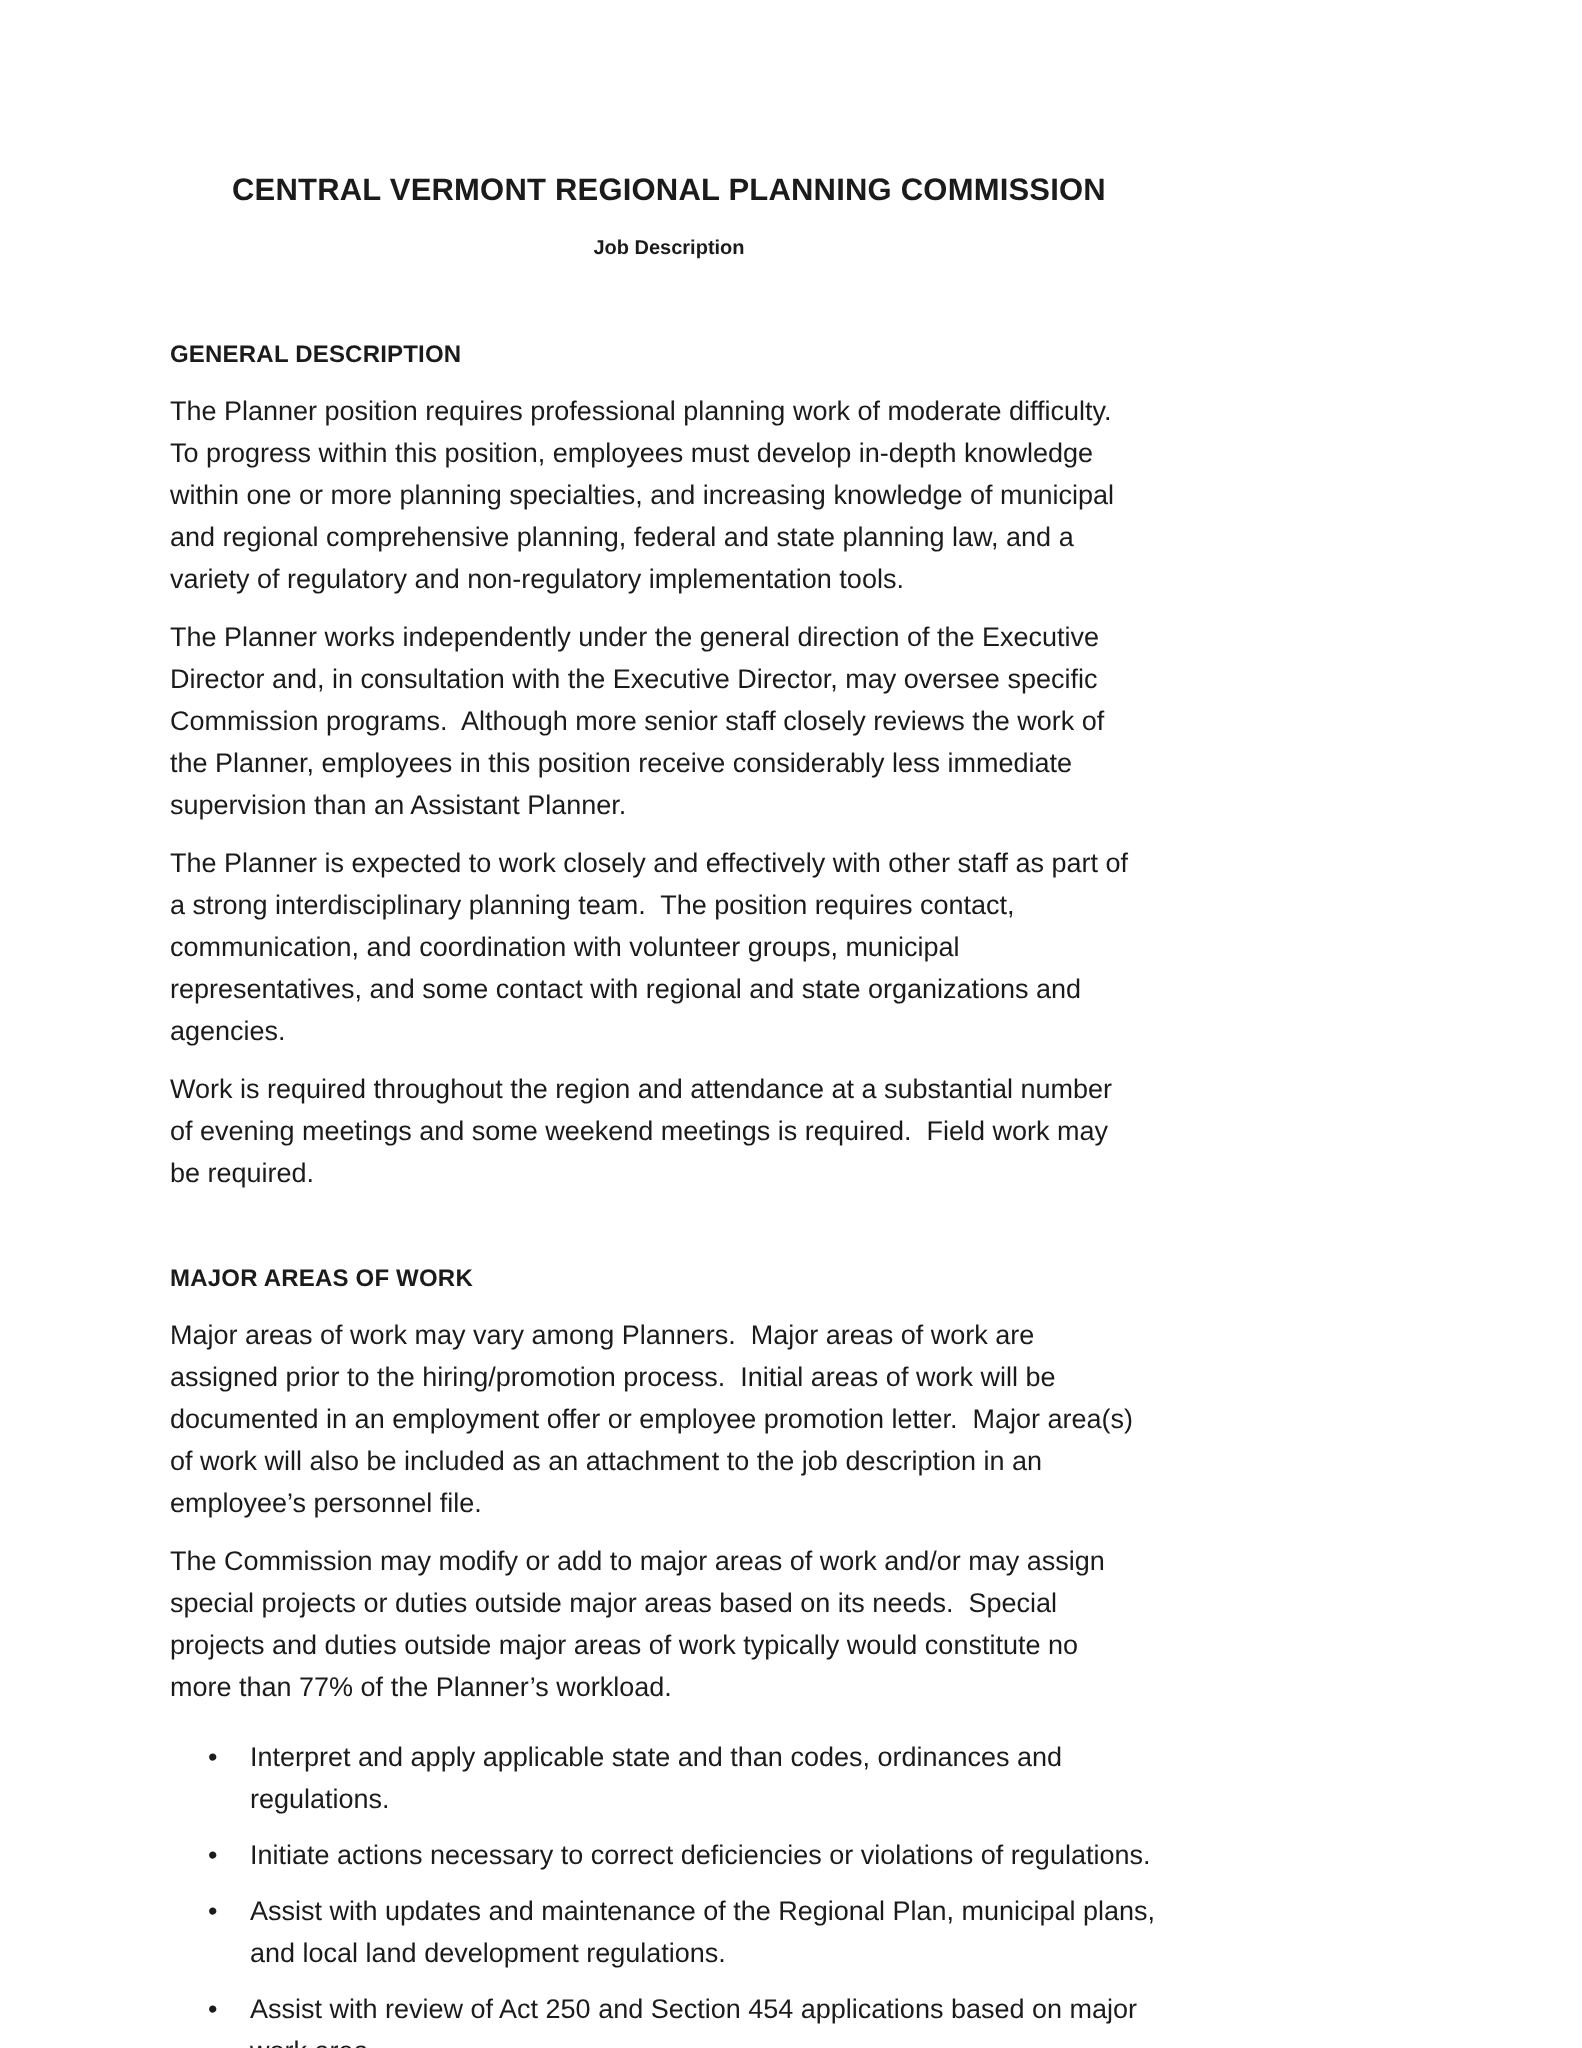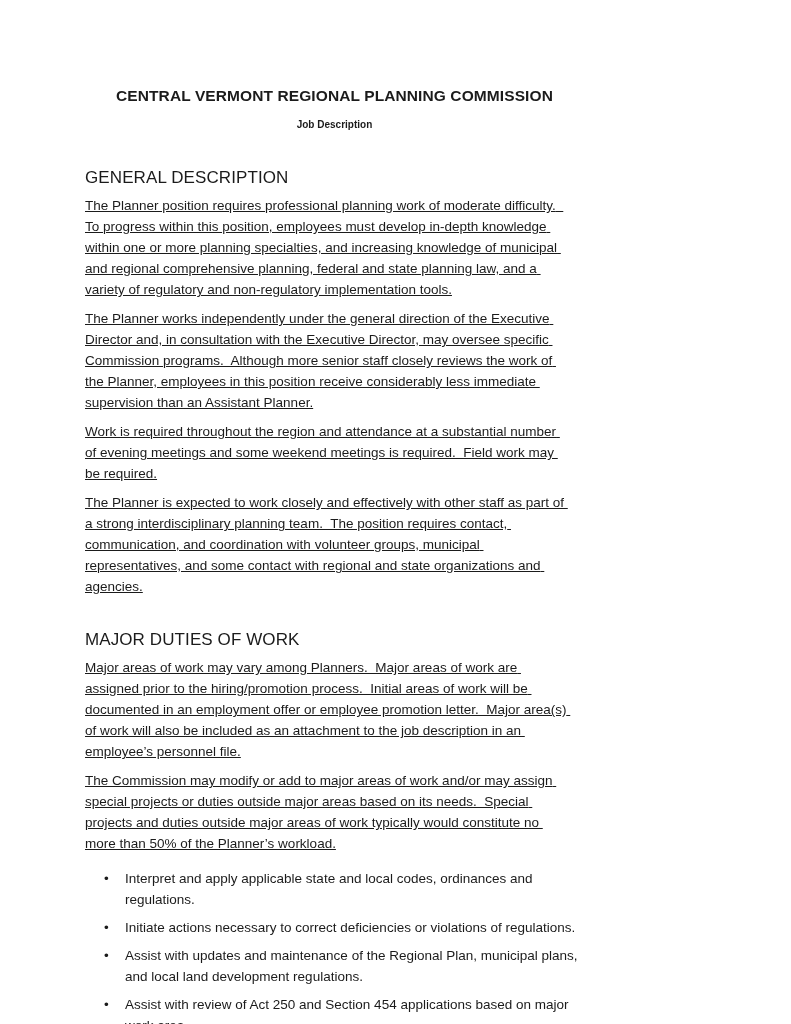--- a/index.html
+++ b/index.html
@@ -37,35 +37,34 @@
     font-weight: bold;
     margin: 15px 0 0 0;
   }
   .doc-type {
     font-size: 10px;
     line-height: 15px;
     font-weight: bold;
     margin: 13px 0 0 0;
   }
   .section-heading {
-    font-size: 17px;
+    font-size: 12px;
     line-height: 17px;
-    font-weight: normal;
+    font-weight: bold;
     margin: 34px 0 9px 0;
     letter-spacing: 0.1px;
   }
   .section-heading.first {
     margin-top: 37px;
   }
   p.body-text {
     font-size: 13.5px;
     line-height: 21px;
     margin: 0 16px 8px 0;
     white-space: pre-wrap;
-    text-decoration: underline;
   }
   ul.bullet-list {
     list-style: none;
     margin: 14px 0 0 0;
     padding: 0;
   }
   ul.bullet-list li {
     display: flex;
     font-size: 13.5px;
     line-height: 21px;
@@ -87,35 +86,35 @@
 
   <div class="doc-header">
     <h1 class="doc-title">CENTRAL VERMONT REGIONAL PLANNING COMMISSION</h1>
     <h3 class="doc-type">Job Description</h3>
   </div>
 
   <section>
     <h4 class="section-heading first">GENERAL DESCRIPTION</h4>
     <p class="body-text">The Planner position requires professional planning work of moderate difficulty.  To progress within this position, employees must develop in-depth knowledge within one or more planning specialties, and increasing knowledge of municipal and regional comprehensive planning, federal and state planning law, and a variety of regulatory and non-regulatory implementation tools.</p>
     <p class="body-text">The Planner works independently under the general direction of the Executive Director and, in consultation with the Executive Director, may oversee specific Commission programs.  Although more senior staff closely reviews the work of the Planner, employees in this position receive considerably less immediate supervision than an Assistant Planner.</p>
+    <p class="body-text">The Planner is expected to work closely and effectively with other staff as part of a strong interdisciplinary planning team.  The position requires contact, communication, and coordination with volunteer groups, municipal representatives, and some contact with regional and state organizations and agencies.</p>
     <p class="body-text">Work is required throughout the region and attendance at a substantial number of evening meetings and some weekend meetings is required.  Field work may be required.</p>
-    <p class="body-text">The Planner is expected to work closely and effectively with other staff as part of a strong interdisciplinary planning team.  The position requires contact, communication, and coordination with volunteer groups, municipal representatives, and some contact with regional and state organizations and agencies.</p>
   </section>
 
   <section>
-    <h4 class="section-heading">MAJOR DUTIES OF WORK</h4>
+    <h4 class="section-heading">MAJOR AREAS OF WORK</h4>
     <p class="body-text">Major areas of work may vary among Planners.  Major areas of work are assigned prior to the hiring/promotion process.  Initial areas of work will be documented in an employment offer or employee promotion letter.  Major area(s) of work will also be included as an attachment to the job description in an employee’s personnel file.</p>
-    <p class="body-text">The Commission may modify or add to major areas of work and/or may assign special projects or duties outside major areas based on its needs.  Special projects and duties outside major areas of work typically would constitute no more than 50% of the Planner’s workload.</p>
+    <p class="body-text">The Commission may modify or add to major areas of work and/or may assign special projects or duties outside major areas based on its needs.  Special projects and duties outside major areas of work typically would constitute no more than 77% of the Planner’s workload.</p>
   </section>
 
   <section>
     <ul class="bullet-list">
       <li>
         <span class="bullet-marker">•</span>
-        <span class="bullet-text">Interpret and apply applicable state and local codes, ordinances and regulations.</span>
+        <span class="bullet-text">Interpret and apply applicable state and than codes, ordinances and regulations.</span>
       </li>
       <li>
         <span class="bullet-marker">•</span>
         <span class="bullet-text">Initiate actions necessary to correct deficiencies or violations of regulations.</span>
       </li>
       <li>
         <span class="bullet-marker">•</span>
         <span class="bullet-text">Assist with updates and maintenance of the Regional Plan, municipal plans, and local land development regulations.</span>
       </li>
       <li>

